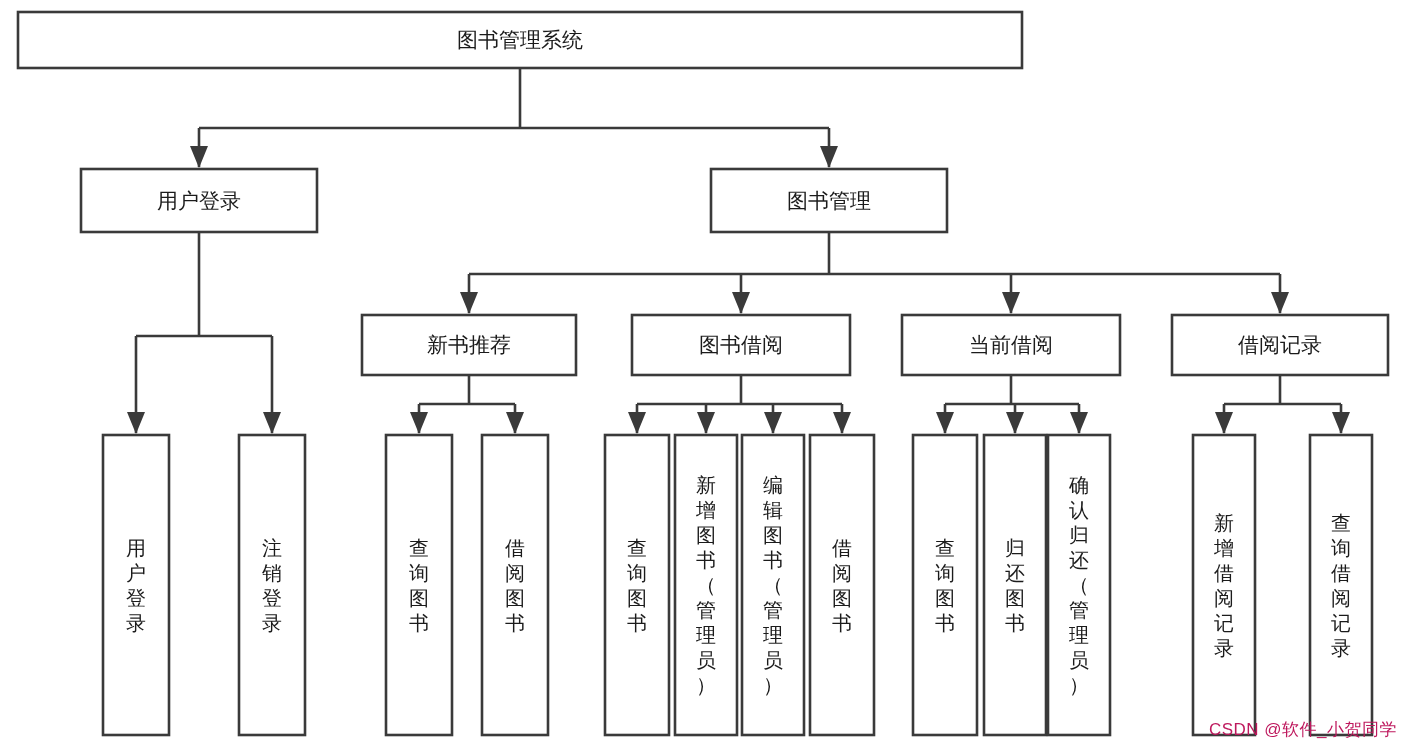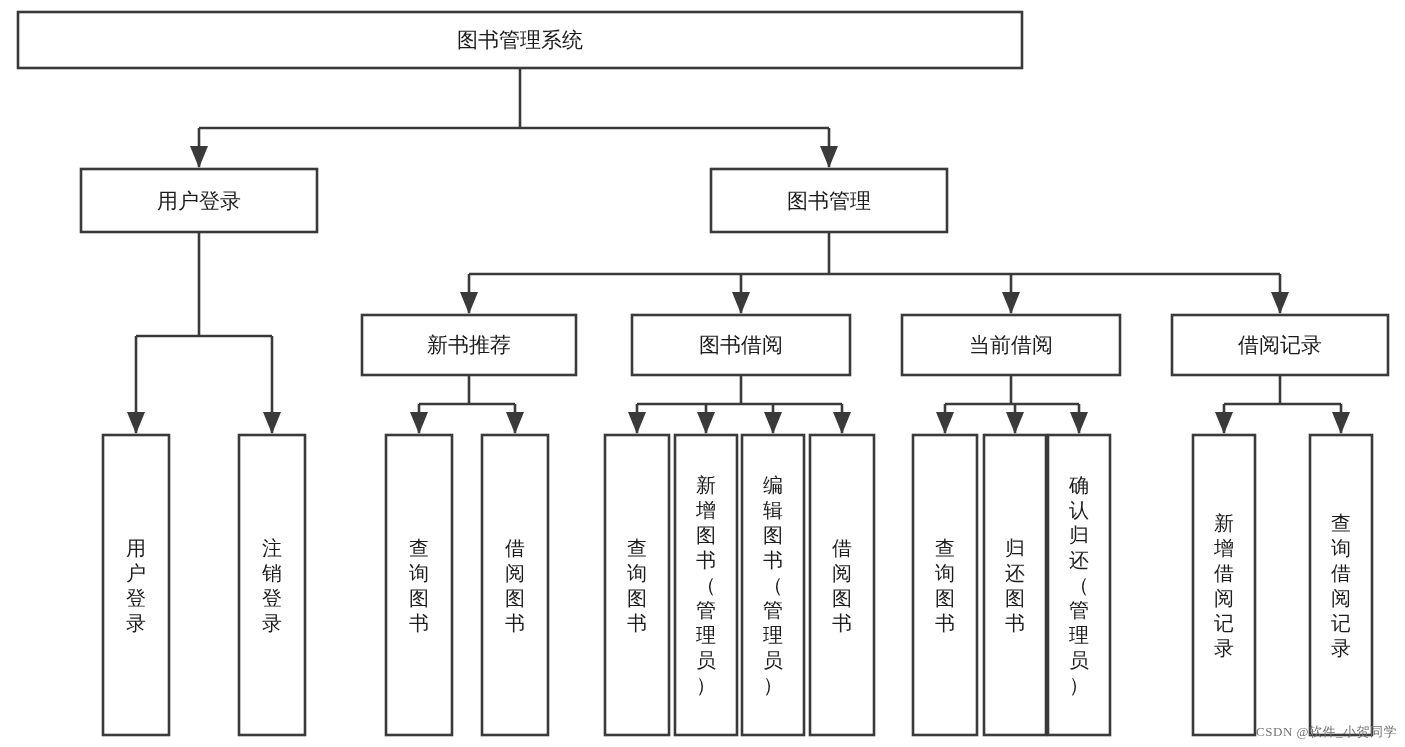--- a/index.html
+++ b/index.html
@@ -51,23 +51,23 @@
   .node-label-v {
     font-family: "DejaVu Sans", "Liberation Sans", sans-serif;
     font-size: 20px;
     fill: #1b1b1b;
     text-anchor: middle;
   }
   .watermark-text {
     position: absolute;
     right: 8px;
     bottom: 6px;
-    font-family: Liberation Serif, serif;
-    font-size: 13px;
-    color: #737373;
+    font-family: Liberation Sans, sans-serif;
+    font-size: 17px;
+    color: #be185d;
     letter-spacing: 0.5px;
     white-space: nowrap;
     user-select: none;
   }
 </style>
 </head>
 <body>
 
 <div id="diagram-root">
   <svg class="flowchart" viewBox="0 0 1405 747">

